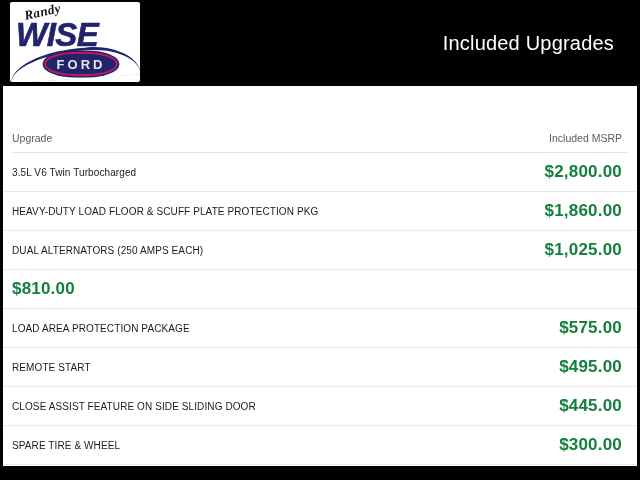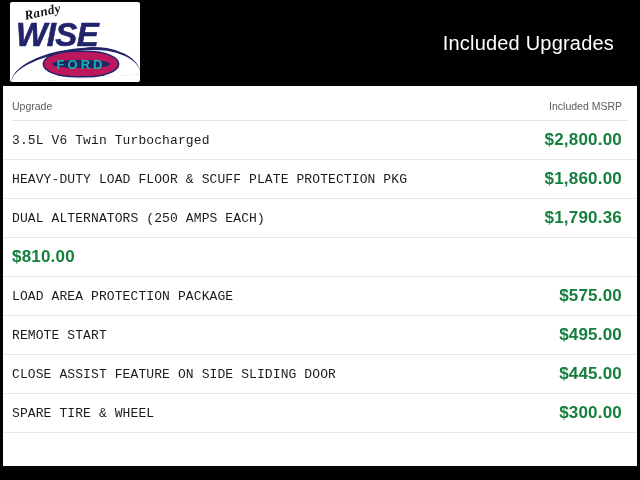--- a/index.html
+++ b/index.html
@@ -83,29 +83,29 @@
     -webkit-text-stroke: 0.6px #22246b;
   }
   .logo-ford {
     position: absolute;
     left: 34px;
     top: 50px;
     width: 74px;
     height: 24px;
     background: #22246b;
     border-radius: 50% / 60%;
-    color: #14b8a6;
+    color: #e5e5e5;
     font-size: 13px;
     font-weight: bold;
     letter-spacing: 3px;
     display: flex;
     align-items: center;
     justify-content: center;
     box-sizing: border-box;
-    border: 8px solid #be185d;
+    border: 2px solid #be185d;
     box-shadow: 0 0 0 1.5px #22246b;
   }
   .logo-swoosh {
     position: absolute;
     left: 0;
     top: 46px;
     width: 130px;
     height: 28px;
     border-top: 3px solid #22246b;
     border-radius: 60% 40% 0 0 / 100% 100% 0 0;
@@ -113,20 +113,21 @@
   }
 
   
   .col-header {
     display: flex;
     justify-content: space-between;
     align-items: baseline;
     padding: 14px 18px 8px 12px;
     color: #5c5c5c;
     font-size: 10.5px;
+    margin-top: 32px;
   }
   .col-header .right {
     text-align: right;
   }
 
   .divider {
     height: 1px;
     background: #e2e2e2;
     margin: 0 12px;
   }
@@ -138,26 +139,25 @@
   .row {
     display: flex;
     align-items: center;
     justify-content: space-between;
     padding: 9px 18px 9px 12px;
     border-bottom: 1px solid #e9e9e9;
     box-sizing: border-box;
     min-height: 38px;
   }
   .row-name {
-    font-size: 13px;
+    font-size: 10px;
     color: #1b1b1b;
     line-height: 15px;
     max-width: 400px;
     letter-spacing: 0.1px;
-    font-family: Liberation Mono, monospace;
   }
   .row-price {
     font-size: 17px;
     font-weight: bold;
     color: #15803d;
     white-space: nowrap;
     text-align: right;
     letter-spacing: 0.2px;
   }
 
@@ -206,21 +206,21 @@
       <div class="row">
         <div class="row-name">3.5L V6 Twin Turbocharged</div>
         <div class="row-price">$2,800.00</div>
       </div>
       <div class="row">
         <div class="row-name">HEAVY-DUTY LOAD FLOOR &amp; SCUFF PLATE PROTECTION PKG</div>
         <div class="row-price">$1,860.00</div>
       </div>
       <div class="row">
         <div class="row-name">DUAL ALTERNATORS (250 AMPS EACH)</div>
-        <div class="row-price">$1,790.36</div>
+        <div class="row-price">$1,025.00</div>
       </div>
       <div class="row">
         <div class="row-price">$810.00</div>
       </div>
       <div class="row">
         <div class="row-name">LOAD AREA PROTECTION PACKAGE</div>
         <div class="row-price">$575.00</div>
       </div>
       <div class="row">
         <div class="row-name">REMOTE START</div>

